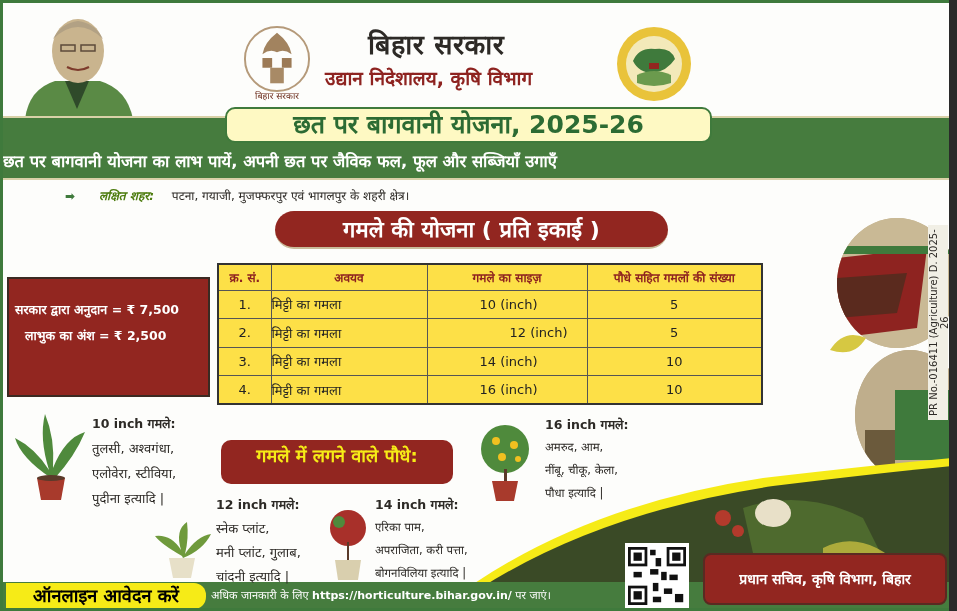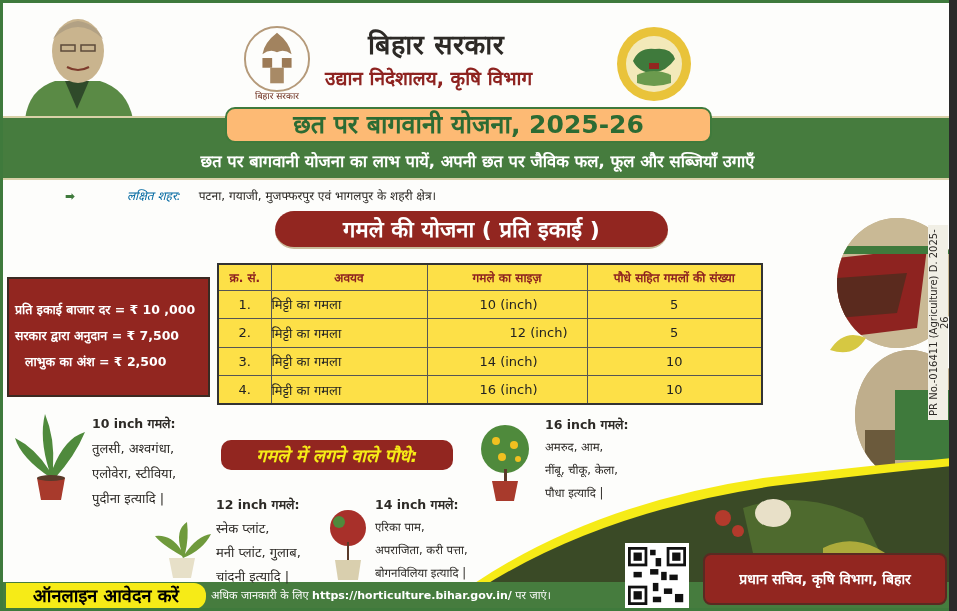--- a/index.html
+++ b/index.html
@@ -16,28 +16,28 @@
   .cm-photo { position:absolute; left:12px; top:6px; width:125px; height:110px; }
   .emblem-bihar { position:absolute; left:240px; top:20px; width:68px; height:72px; }
   .emblem-bihar-caption { position:absolute; left:239px; top:86px; width:70px; font-size:9px; color:#6b2b1b; text-align:center; }
   .title-main { position:absolute; left:365px; top:22px; font-size:27px; font-weight:bold; color:#2d2a26; letter-spacing:0.5px; }
   .title-sub { position:absolute; left:322px; top:62px; font-size:19px; font-weight:bold; color:#8e2320; }
   .emblem-agri { position:absolute; left:612px; top:22px; width:78px; height:78px; }
 
   .green-band { position:absolute; left:0; top:113px; width:949px; height:64px; background:#467c3e; border-top:2px solid #d9d1a8; border-bottom:2px solid #d9d1a8; }
   .scheme-pill {
     position:absolute; left:222px; top:104px; width:487px; height:36px;
-    background:#fdba74; border:2px solid #3f7a3c; border-radius:10px;
+    background:#fef9c3; border:2px solid #3f7a3c; border-radius:10px;
     text-align:center; font-size:25px; font-weight:bold; color:#2c6b33; line-height:32px;
   }
-  .tagline { position:absolute; left:0; width:949px; top:146px; text-align:center; font-size:16.5px; font-weight:bold; color:#ffffff; }
+  .tagline { position:absolute; left:0; width:949px; top:146px; text-align:left; font-size:16.5px; font-weight:bold; color:#ffffff; }
 
   .target-row { position:absolute; left:62px; top:184px; font-size:12px; color:#2d2a26; }
   .target-row .arrow { color:#3f7a3c; font-weight:bold; margin-right:20px; }
-  .target-row .label { color:#0369a1; font-weight:normal; margin-right:14px; font-style:italic;margin-left:28px; }
+  .target-row .label { color:#4d7c0f; font-weight:bold; margin-right:14px; font-style:italic; }
 
   
   .unit-pill {
     position:absolute; left:272px; top:208px; width:393px; height:38px;
     background:#922620; border-radius:20px; color:#fff; text-align:center;
     font-size:22px; font-weight:bold; line-height:38px;
     border-bottom:2px solid #c9bb9a;
   }
 
   
@@ -55,23 +55,23 @@
     border-collapse:collapse; background:#fde047; border:2px solid #333;
   }
   .pot-table th, .pot-table td { border:1px solid #555; font-size:13px; color:#222; height:28px; }
   .pot-table th { color:#8e2320; font-weight:bold; font-size:12px; height:26px; }
   .pot-table td { text-align:center; }
   .pot-table td.item { text-align:left; padding-left:0; }
   .pot-table td.size { text-align:left; padding-left:82px; }
 
   
   .plants-pill {
-    position:absolute; left:218px; top:437px; width:232px; height:30px;
+    position:absolute; left:218px; top:437px; width:232px; height:44px;
     background:#922620; border-radius:10px; color:#f6eb17; text-align:center;
-    font-size:18px; font-weight:bold; line-height:32px;font-style:italic;
+    font-size:18px; font-weight:bold; line-height:32px;
   }
   .plant-group { position:absolute; font-size:13px; color:#2d2a26; line-height:25px; }
   .plant-group .head { font-weight:bold; font-size:12.5px; color:#2d2a26; }
   .pg-10 { left:89px; top:408px; }
   .pg-12 { left:213px; top:490px; line-height:24px; }
   .pg-14 { left:372px; top:490px; font-size:11.5px; line-height:23px; }
   .pg-16 { left:542px; top:410px; font-size:11.5px; line-height:23px; }
 
   .plant-img { position:absolute; }
 
@@ -141,21 +141,20 @@
 
   <div class="target-row">
     <span class="arrow">➡</span>
     <span class="label">लक्षित शहर:</span>
     <span>पटना, गयाजी, मुजफ्फरपुर एवं भागलपुर के शहरी क्षेत्र।</span>
   </div>
 
   <div class="unit-pill">गमले की योजना ( प्रति इकाई )</div>
 
   <div class="cost-box">
-    <div class="line">प्रति इकाई  बाजार दर = ₹ 10 ,000</div>
     <div class="line">सरकार द्वारा अनुदान = ₹ 7,500</div>
     <div class="line indent">लाभुक का अंश = ₹ 2,500</div>
   </div>
 
   <table class="pot-table">
     <thead>
       <tr>
         <th style="width:53px">क्र. सं.</th>
         <th style="width:156px">अवयव</th>
         <th style="width:160px">गमले का साइज़</th>

